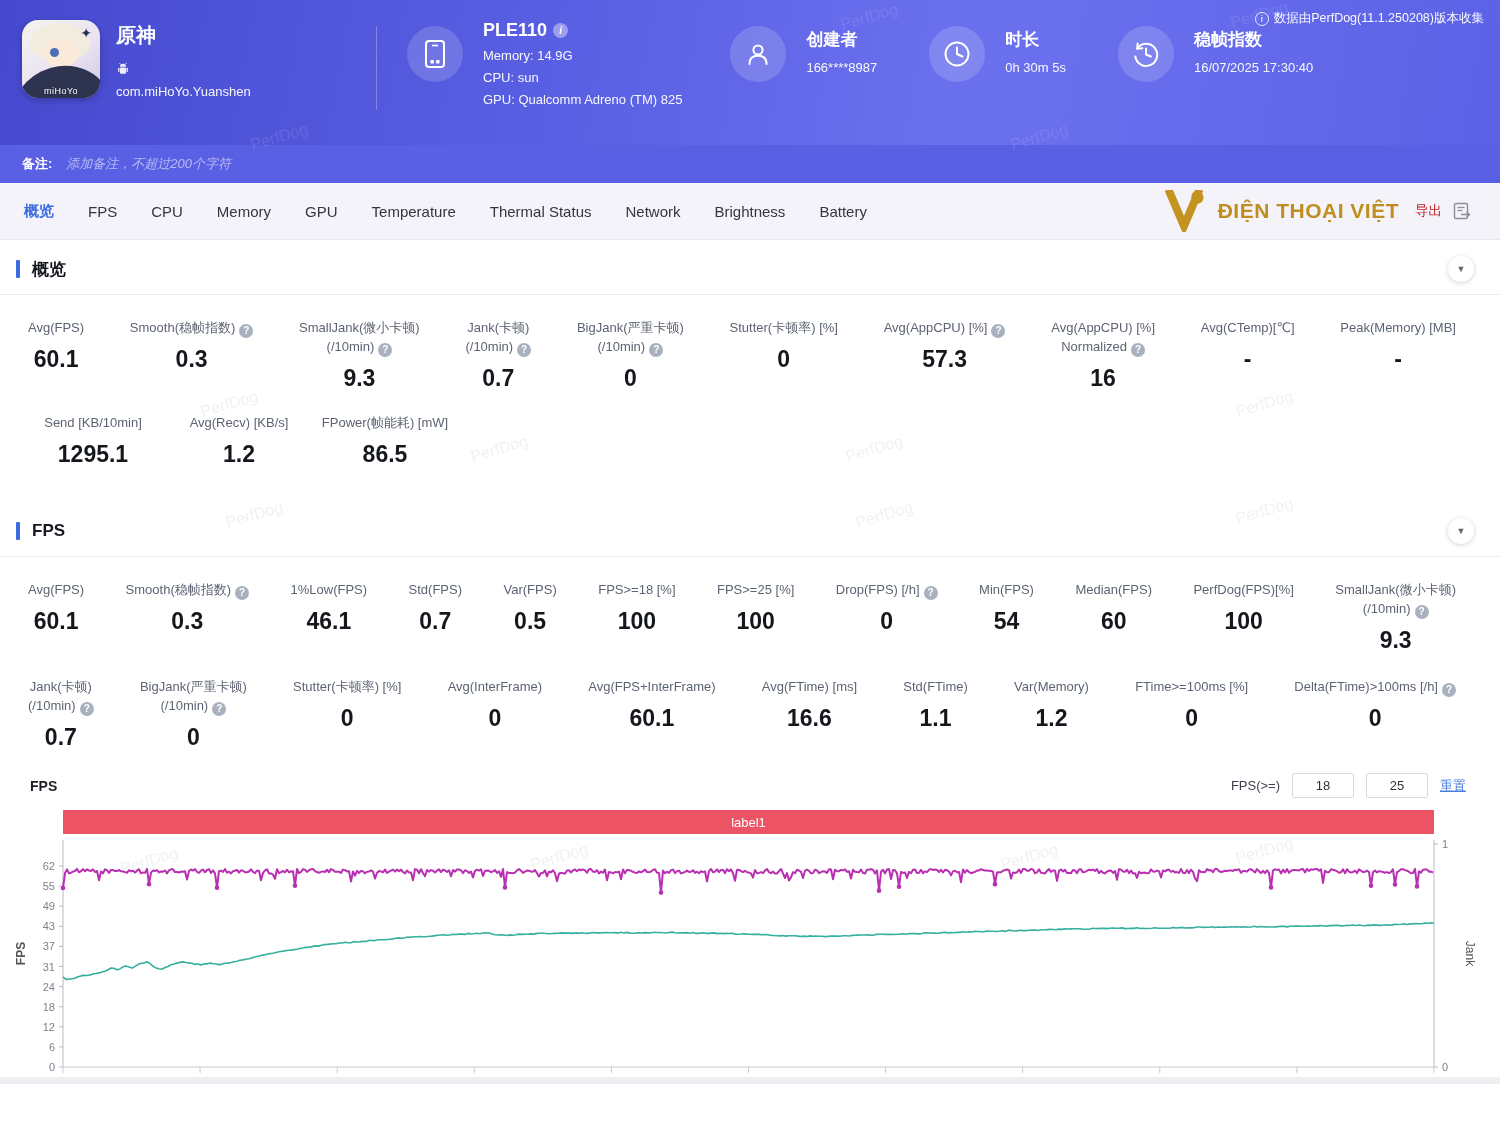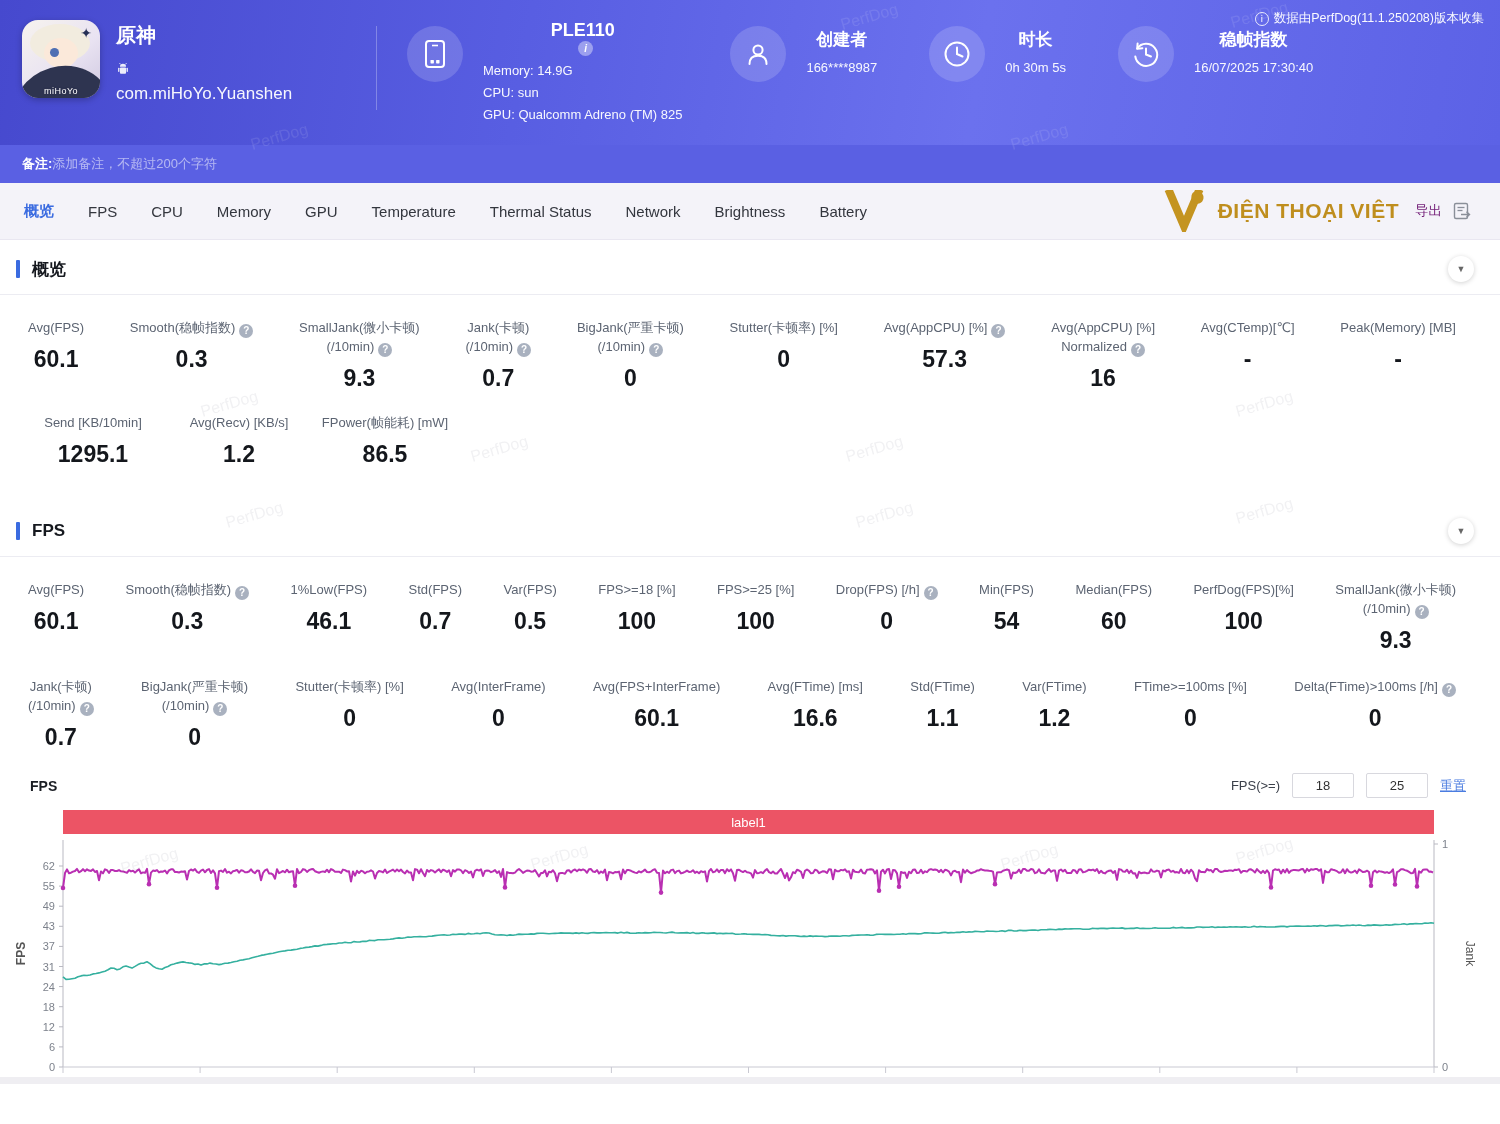--- a/index.html
+++ b/index.html
@@ -23,55 +23,55 @@
   .app-icon .eye { position:absolute; left:28px; top:28px; width:9px; height:9px;
     background:#4f6fb3; border-radius:50%; }
   .app-icon .star { position:absolute; right:8px; top:5px; color:#273055; font-size:14px; }
   .app-icon .mihoyo { position:absolute; left:0; right:0; bottom:2px; text-align:center;
     font-size:9px; color:#fff; text-shadow:0 0 2px rgba(40,40,70,.9); letter-spacing:.5px; }
   .app-info { margin-left:16px; width:260px; }
   .app-name { font-size:20px; font-weight:bold; margin-top:2px; }
   .ver-row { display:flex; margin-top:10px; }
   .android-icon { width:14px; flex:0 0 auto; margin:3px 6px 0 0; opacity:.9; }
   .ver-lines { font-size:12.5px; line-height:1.5; color:rgba(255,255,255,.95); }
-  .pkg { margin-top:8px; font-size:17px; color:rgba(255,255,255,.95); }
+  .pkg { margin-top:8px; font-size:13px; color:rgba(255,255,255,.95); }
   .vdivider { width:1px; height:84px; background:rgba(255,255,255,.28); margin:6px 4px 0 0; }
   .hblock { display:flex; margin-left:26px; }
   .hcircle { width:56px; height:56px; border-radius:50%; background:rgba(255,255,255,.16);
     display:flex; align-items:center; justify-content:center; flex:0 0 auto; margin-top:6px; }
   .htexts { margin-left:20px; }
-  .htitle { font-size:17px; font-weight:bold; margin-top:8px; display:flex; align-items:center;flex-direction:column; }
+  .htitle { font-size:17px; font-weight:bold; margin-top:8px; display:flex; align-items:center; }
   .hline { font-size:13px; margin-top:9px; color:rgba(255,255,255,.95); }
   .device-lines .hline { margin-top:7px; }
   .device-title { margin-top:0; font-size:18px; }
   .info-badge { display:inline-flex; width:15px; height:15px; border-radius:50%;
     background:rgba(255,255,255,.4); color:#fff; font-size:10px; align-items:center;
     justify-content:center; margin-left:6px; font-style:italic; font-weight:bold; }
   .collect-note { position:absolute; top:10px; right:16px; font-size:12.5px;
     color:rgba(255,255,255,.96); display:flex; align-items:center; gap:5px; }
   .note-i { display:inline-flex; width:14px; height:14px; border-radius:50%;
     border:1px solid rgba(255,255,255,.85); font-size:9.5px; align-items:center;
     justify-content:center; }
 
   
   .remark { height:38px; background:#5a60e3; display:flex; align-items:center;
     padding-left:22px; font-size:13px; }
   .remark .rlabel { color:#fff; font-weight:bold; }
-  .remark .rplaceholder { color:rgba(255,255,255,.55); margin-left:0; }
+  .remark .rplaceholder { color:rgba(255,255,255,.55); margin-left:14px;font-style:italic; }
 
   
   .nav { height:57px; background:#f4f3f9; border-bottom:1px solid #e9e7f1;
     display:flex; align-items:center; padding:0 30px 0 24px; position:relative; }
   .tabs { display:flex; gap:34px; align-items:center; }
   .tab { font-size:15px; color:#33363e; cursor:pointer; white-space:nowrap; }
   .tab.active { color:#3a6be0; font-weight:bold; }
   .brand-group { position:absolute; right:28px; display:flex; align-items:center; }
   .brand-logo { width:46px; height:42px; margin-right:8px; }
   .brand-text { font-size:21px; font-weight:800; color:#bf8e1e; letter-spacing:.5px; }
-  .export-label { font-size:13.5px; color:#701a75; margin-left:16px; cursor:pointer; }
+  .export-label { font-size:13.5px; color:#b91c1c; margin-left:16px; cursor:pointer; }
   .export-icon { width:20px; height:20px; margin-left:10px; cursor:pointer; }
 
   
   .section-header { display:flex; align-items:center; padding:16px 26px 12px 16px; }
   .blue-bar { width:4px; height:18px; background:#3a6be0; border-radius:1px; }
   .section-title { font-size:17px; font-weight:bold; color:#16191f; margin-left:12px; }
   .collapse-btn { margin-left:auto; width:26px; height:26px; border-radius:50%; background:#fff;
     box-shadow:0 1px 5px rgba(0,0,0,.18); display:flex; align-items:center;
     justify-content:center; font-size:9px; color:#666; cursor:pointer; }
   .divider { border-bottom:1px solid #ececf2; }
@@ -400,21 +400,21 @@
           </div>
           <div class="metric">
             <div class="m-label"><span>Avg(FTime) [ms]</span></div>
             <div class="m-value">16.6</div>
           </div>
           <div class="metric">
             <div class="m-label"><span>Std(FTime)</span></div>
             <div class="m-value">1.1</div>
           </div>
           <div class="metric">
-            <div class="m-label"><span>Var(FTime)</span></div>
+            <div class="m-label"><span>Var(Memory)</span></div>
             <div class="m-value">1.2</div>
           </div>
           <div class="metric">
             <div class="m-label"><span>FTime&gt;=100ms [%]</span></div>
             <div class="m-value">0</div>
           </div>
           <div class="metric">
             <div class="m-label"><span>Delta(FTime)&gt;100ms [/h]</span><span class="help">?</span></div>
             <div class="m-value">0</div>
           </div>

